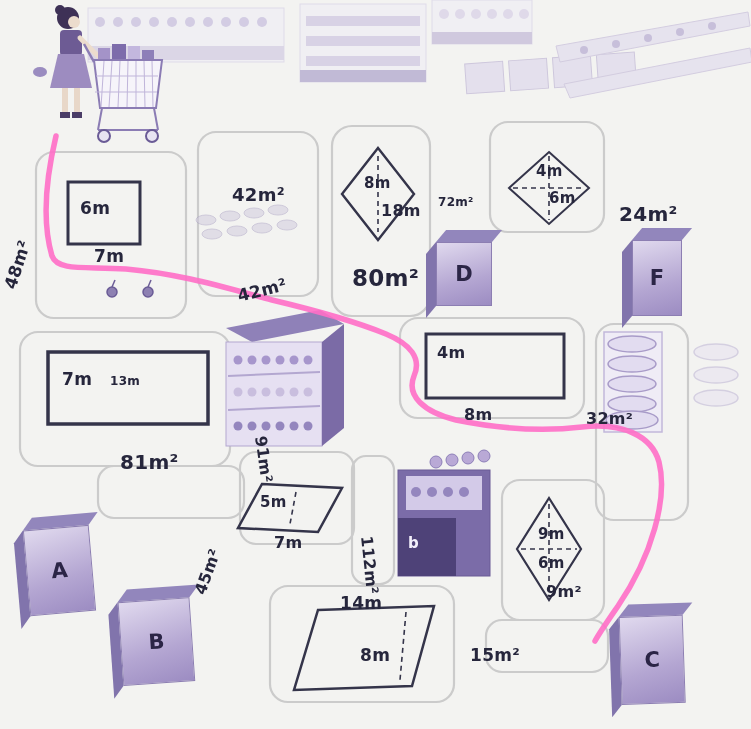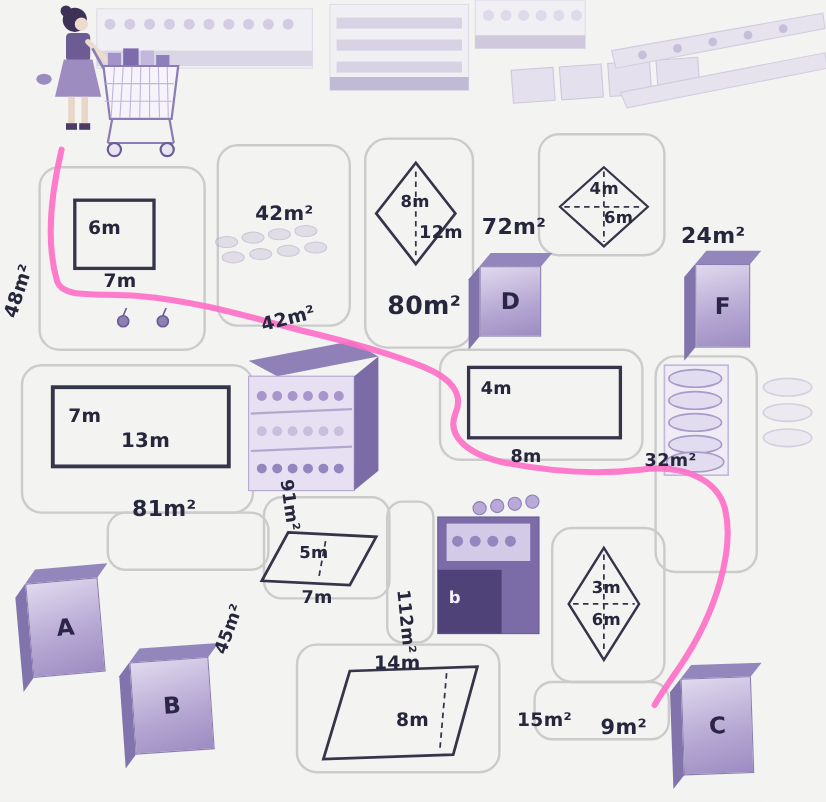--- a/index.html
+++ b/index.html
@@ -279,38 +279,38 @@
     </div>
   </div>
 
   <div class="shelfletter" style="left:408px;top:534px">b</div>
 
   <div class="lbl" style="left:10px;top:280px;font-size:17px;transform-origin:0 50%;transform:rotate(-72deg)">48m²</div>
   <div class="lbl" style="left:80px;top:200px;font-size:17px">6m</div>
   <div class="lbl" style="left:94px;top:248px;font-size:17px">7m</div>
   <div class="lbl" style="left:232px;top:186px;font-size:18px">42m²</div>
   <div class="lbl" style="left:364px;top:176px;font-size:15px">8m</div>
-  <div class="lbl" style="left:381px;top:203px;font-size:16px">12m</div>
-  <div class="lbl" style="left:438px;top:196px;font-size:20px">72m²</div>
+  <div class="lbl" style="left:381px;top:203px;font-size:16px">18m</div>
+  <div class="lbl" style="left:438px;top:196px;font-size:12px">72m²</div>
   <div class="lbl" style="left:536px;top:164px;font-size:15px">4m</div>
   <div class="lbl" style="left:549px;top:191px;font-size:15px">6m</div>
   <div class="lbl" style="left:619px;top:204px;font-size:20px">24m²</div>
   <div class="lbl" style="left:352px;top:267px;font-size:23px">80m²</div>
   <div class="lbl" style="left:238px;top:288px;font-size:17px;transform-origin:0 50%;transform:rotate(-14deg)">42m²</div>
   <div class="lbl" style="left:62px;top:371px;font-size:17px">7m</div>
-  <div class="lbl" style="left:110px;top:392px;font-size:18px">13m</div>
+  <div class="lbl" style="left:110px;top:375px;font-size:12px">13m</div>
   <div class="lbl" style="left:120px;top:452px;font-size:20px">81m²</div>
   <div class="lbl" style="left:437px;top:345px;font-size:16px">4m</div>
   <div class="lbl" style="left:464px;top:407px;font-size:16px">8m</div>
   <div class="lbl" style="left:586px;top:411px;font-size:16px">32m²</div>
   <div class="lbl" style="left:260px;top:428px;font-size:16px;transform-origin:0 50%;transform:rotate(82deg)">91m²</div>
-  <div class="lbl" style="left:272px;top:495px;font-size:15px">5m</div>
+  <div class="lbl" style="left:260px;top:495px;font-size:15px">5m</div>
   <div class="lbl" style="left:274px;top:535px;font-size:16px">7m</div>
   <div class="lbl" style="left:200px;top:586px;font-size:16px;transform-origin:0 50%;transform:rotate(-70deg)">45m²</div>
   <div class="lbl" style="left:366px;top:528px;font-size:16px;transform-origin:0 50%;transform:rotate(84deg)">112m²</div>
-  <div class="lbl" style="left:538px;top:527px;font-size:15px">3m</div>
+  <div class="lbl" style="left:538px;top:527px;font-size:15px">9m</div>
   <div class="lbl" style="left:538px;top:556px;font-size:15px">6m</div>
-  <div class="lbl" style="left:546px;top:652px;font-size:19px">9m²</div>
+  <div class="lbl" style="left:546px;top:584px;font-size:16px">9m²</div>
   <div class="lbl" style="left:340px;top:595px;font-size:17px">14m</div>
   <div class="lbl" style="left:360px;top:647px;font-size:17px">8m</div>
   <div class="lbl" style="left:470px;top:647px;font-size:17px">15m²</div>
 
 </div>
 
 </body></html>

